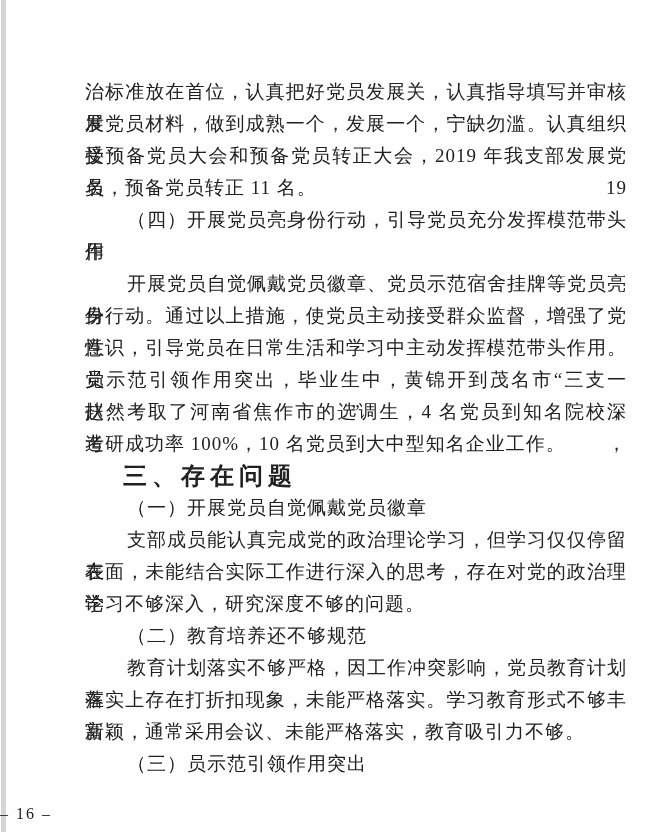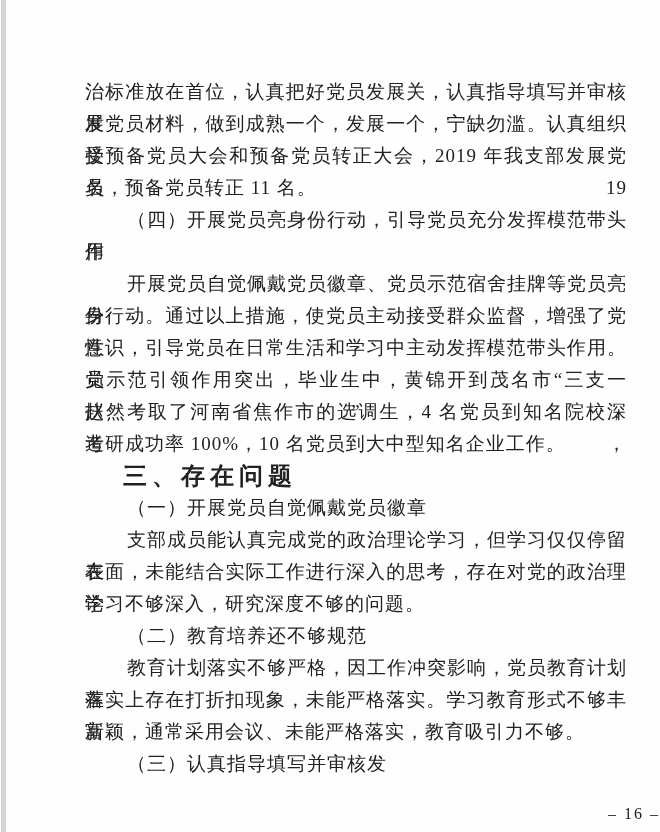--- a/index.html
+++ b/index.html
@@ -54,21 +54,21 @@
     letter-spacing: 5px;
     text-indent: 38px;
   }
   .footer {
     position: absolute;
     left: 0;
     right: 0;
     top: 802px;
     height: 24px;
     line-height: 24px;
-    text-align: right;
+    text-align: left;
     font-size: 16px;
     letter-spacing: 2px;
     color: var(--ink);
   }
 </style>
 </head>
 <body>
 
 <div class="page">
   <div class="scan-edge"></div>
@@ -88,17 +88,17 @@
     <div class="ln">考研成功率 100%，10 名党员到大中型知名企业工作。</div>
     <div class="ln hei">三、存在问题</div>
     <div class="ln kai indent">（一）开展党员自觉佩戴党员徽章</div>
     <div class="ln indent fill">支部成员能认真完成党的政治理论学习，但学习仅仅停留在</div>
     <div class="ln fill">表面，未能结合实际工作进行深入的思考，存在对党的政治理论</div>
     <div class="ln">学习不够深入，研究深度不够的问题。</div>
     <div class="ln kai indent">（二）教育培养还不够规范</div>
     <div class="ln indent fill">教育计划落实不够严格，因工作冲突影响，党员教育计划在</div>
     <div class="ln fill">落实上存在打折扣现象，未能严格落实。学习教育形式不够丰富</div>
     <div class="ln">新颖，通常采用会议、未能严格落实，教育吸引力不够。</div>
-    <div class="ln kai indent">（三）认真指导填写并审核发</div>
+    <div class="ln kai indent">（三）员示范引领作用突出</div>
   </div>
 
   <div class="footer">– 16 –</div>
 </div>
 
 </body></html>

